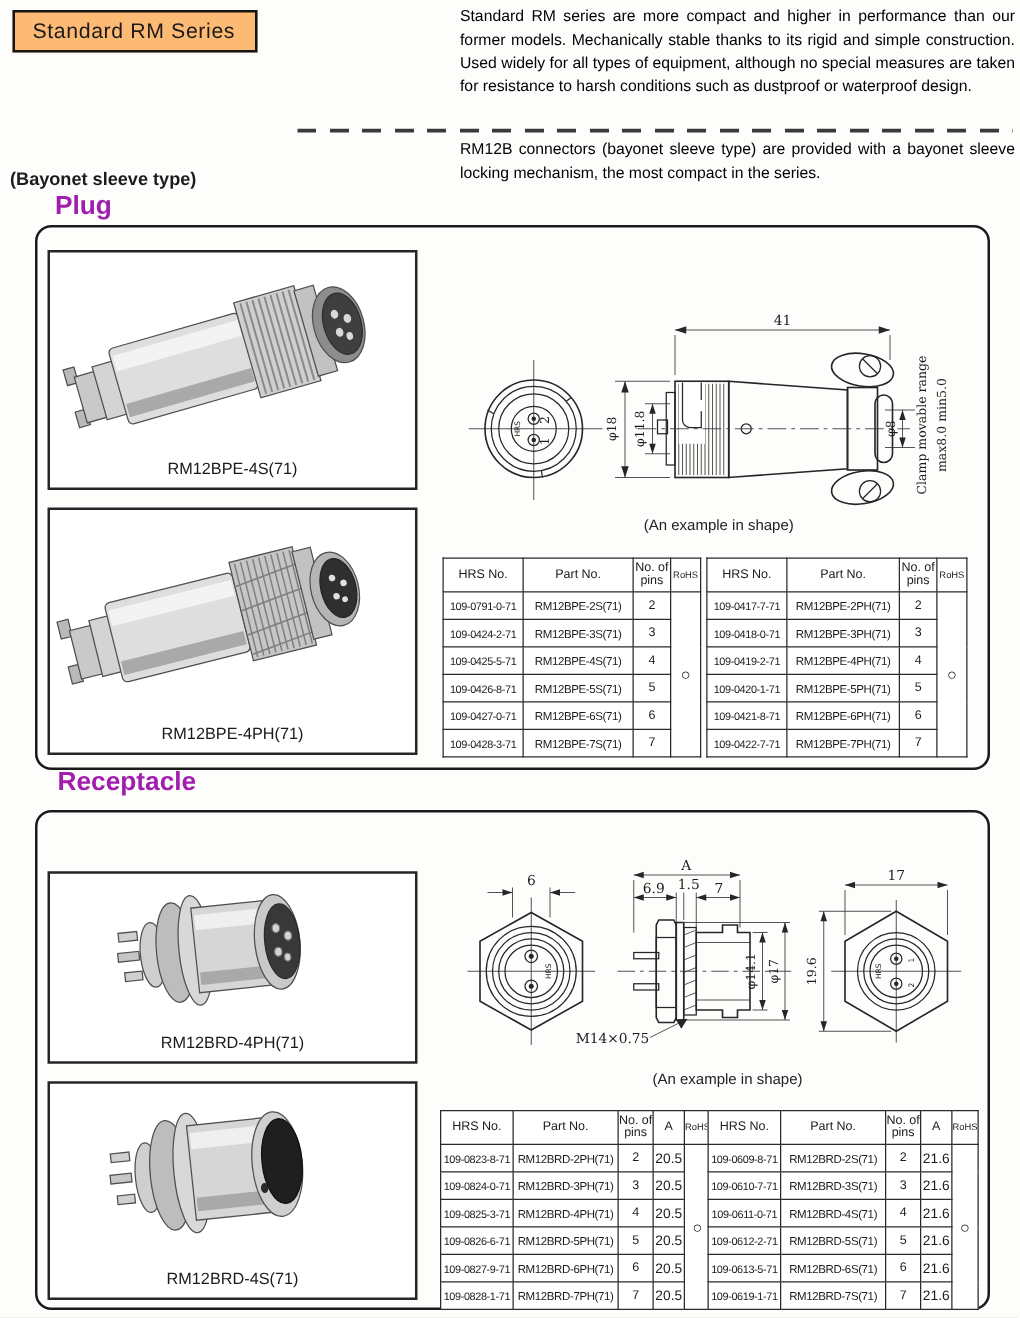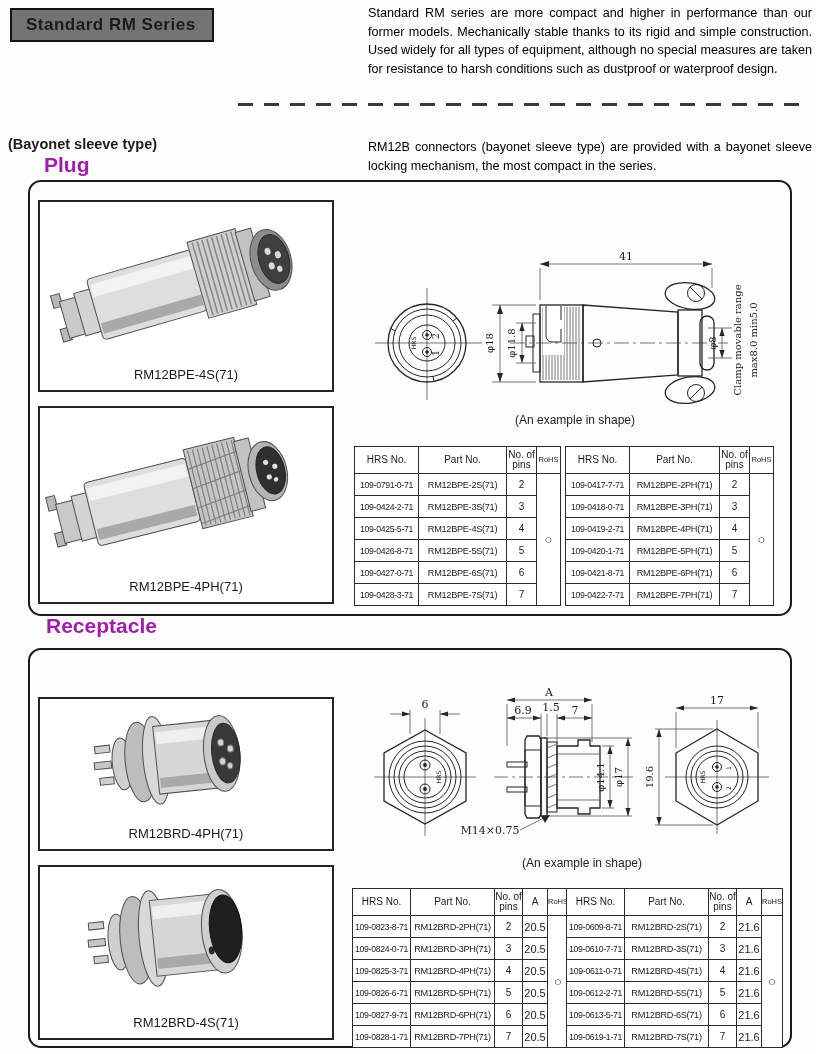--- a/index.html
+++ b/index.html
@@ -1,20 +1,20 @@
 <!DOCTYPE html>
 <html><head>
 <meta charset="utf-8">
 <style>
   html,body{margin:0;padding:0;background:#e8e8e4;}
   #page{position:relative;width:816px;height:1054px;background:#fdfdfb;margin:0 auto;
         font-family:"Liberation Sans",sans-serif;color:#1b1b1b;overflow:hidden;}
   .abs{position:absolute;}
-  .boxed-title{position:absolute;border:2.5px solid #141414;background:#737373;
-        font-weight:bold;font-size:17px;padding:5px 16px 5px 14px;letter-spacing:0.5px;}
+  .boxed-title{position:absolute;border:2.5px solid #141414;background:#fdba74;
+        font-weight:normal;font-size:17px;padding:5px 16px 5px 14px;letter-spacing:0.5px;}
   .para{position:absolute;width:444px;font-size:12.6px;line-height:1.48;margin:0;
         text-align:justify;color:#000000;}
   #divider-dash{position:absolute;left:238px;top:103px;width:572px;height:3px;
         background:repeating-linear-gradient(90deg,#3a3a3a 0 15px,transparent 15px 26px);}
   .sec-title{position:absolute;font-weight:bold;color:#a21caf;}
   .round-box{position:absolute;border:2.5px solid #1a1a1a;border-radius:13px;background:transparent;}
   .img-box{position:absolute;border:2px solid #262626;background:#fff;}
   .img-label{position:absolute;left:0;right:0;bottom:8px;text-align:center;font-size:13px;color:#1a1a1a;}
   .caption{position:absolute;text-align:center;font-size:12px;color:#222;}
   .remark{position:absolute;font-size:9.6px;color:#222;margin-top:44px;}
@@ -42,21 +42,21 @@
 </style>
 </head>
 <body>
 
 <div id="page">
 
   <div class="boxed-title" style="left:10px;top:8px;">Standard RM Series</div>
   <p class="para" style="left:368px;top:4px;">Standard RM series are more compact and higher in performance than our former models. Mechanically stable thanks to its rigid and simple construction. Used widely for all types of equipment, although no special measures are taken for resistance to harsh conditions such as dustproof or waterproof design.</p>
 
   <div id="divider-dash"></div>
-  <p class="para" style="left:368px;top:110px;margin-top:28px;">RM12B connectors (bayonet sleeve type) are provided with a bayonet sleeve locking mechanism, the most compact in the series.</p>
+  <p class="para" style="left:368px;top:110px;">RM12B connectors (bayonet sleeve type) are provided with a bayonet sleeve locking mechanism, the most compact in the series.</p>
 
   <div class="abs" style="left:8px;top:136px;font-weight:bold;font-size:14.5px;">(Bayonet sleeve type)</div>
   <div class="sec-title" style="left:44px;top:153px;font-size:21px;">Plug</div>
 
   <div class="round-box" style="left:28px;top:180px;width:760px;height:432px;"></div>
 
   <div class="img-box" style="left:38px;top:200px;width:292px;height:188px;">
     <svg width="290" height="155" viewBox="0 0 290 155">
       <g transform="translate(150,80) rotate(-16)">
         <rect x="-138" y="-25" width="9" height="13" fill="#b9b9b9" class="ph-s"></rect>

